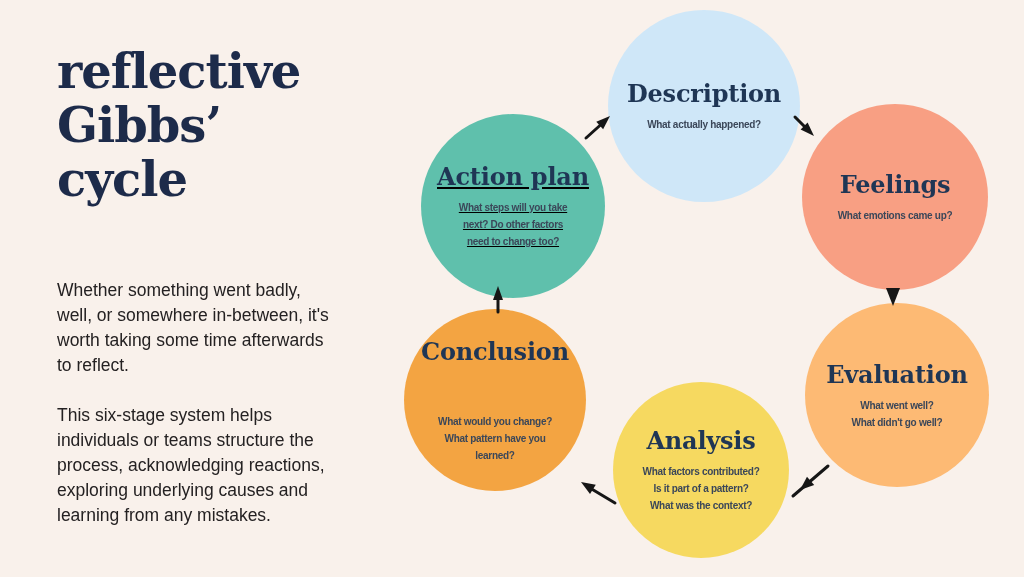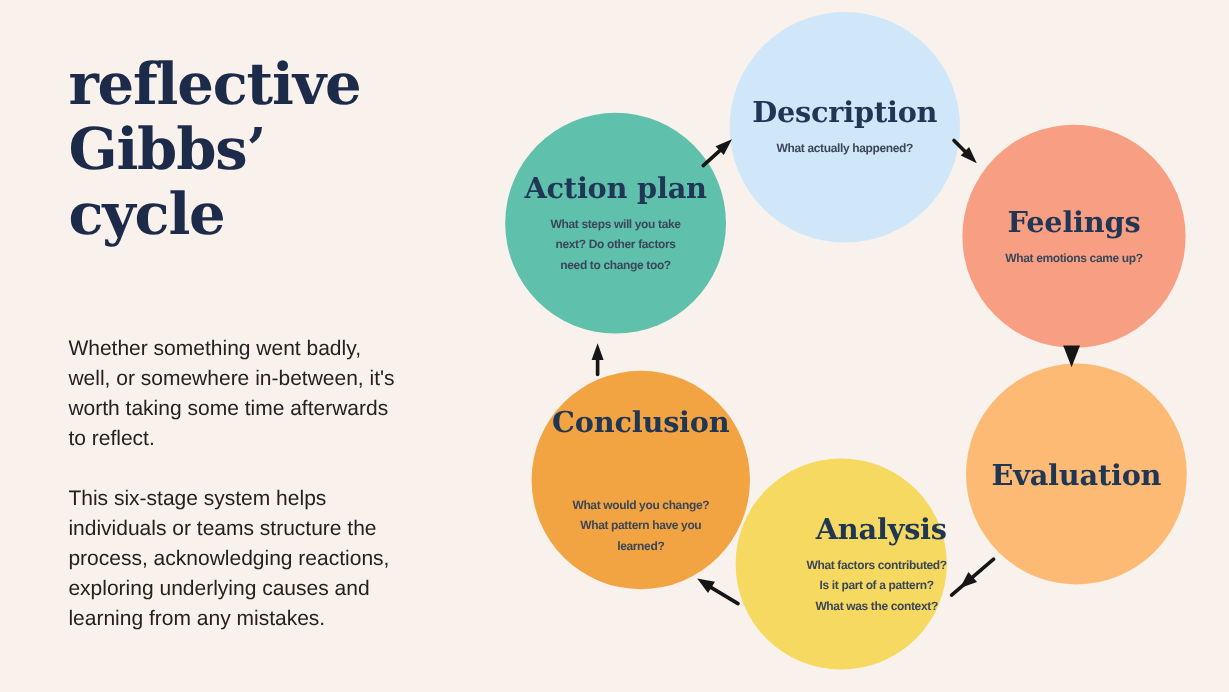--- a/index.html
+++ b/index.html
@@ -56,23 +56,23 @@
     font-weight: bold;
     letter-spacing: -0.3px;
     line-height: 17px;
     color: #3b4759;
   }
   .stage-question span { display: block; white-space: nowrap; }
 
   .stage-description { left: 608px; top: 10px;  width: 192px; height: 192px; }
   .stage-feelings    { left: 802px; top: 104px; width: 186px; height: 186px; }
   .stage-evaluation  { left: 805px; top: 303px; width: 184px; height: 184px; }
-  .stage-analysis    { left: 613px; top: 382px; width: 176px; height: 176px; align-items: flex-end; }
-  .stage-conclusion  { left: 443px; top: 309px; width: 182px; height: 182px; gap: 39px; }
-  .stage-action-plan { left: 421px; top: 94px; width: 184px; height: 184px; }
+  .stage-analysis    { left: 613px; top: 382px; width: 176px; height: 176px; }
+  .stage-conclusion  { left: 404px; top: 309px; width: 182px; height: 182px; gap: 39px; }
+  .stage-action-plan { left: 421px; top: 114px; width: 184px; height: 184px; text-decoration: underline; }
 
   
   .arrows {
     position: absolute; left: 0; top: 0;
     width: 1024px; height: 577px;
     pointer-events: none;
   }
   .arrows line { stroke: #161616; stroke-width: 3; stroke-linecap: round; }
   .arrows polygon { fill: #161616; }
 </style>
@@ -98,20 +98,24 @@
 
 <div class="stage stage-feelings" style="background: rgb(248, 159, 131);">
   <div class="stage-label">Feelings</div>
   <div class="stage-question">
     <span>What emotions came up?</span>
   </div>
 </div>
 
 <div class="stage stage-evaluation" style="background: #fdba74;">
   <div class="stage-label">Evaluation</div>
+  <div class="stage-question">
+    <span>What went well?</span>
+    <span>What didn't go well?</span>
+  </div>
 </div>
 
 <div class="stage stage-analysis" style="background: rgb(246, 217, 96);">
   <div class="stage-label">Analysis</div>
   <div class="stage-question">
     <span>What factors contributed?</span>
     <span>Is it part of a pattern?</span>
     <span>What was the context?</span>
   </div>
 </div>

